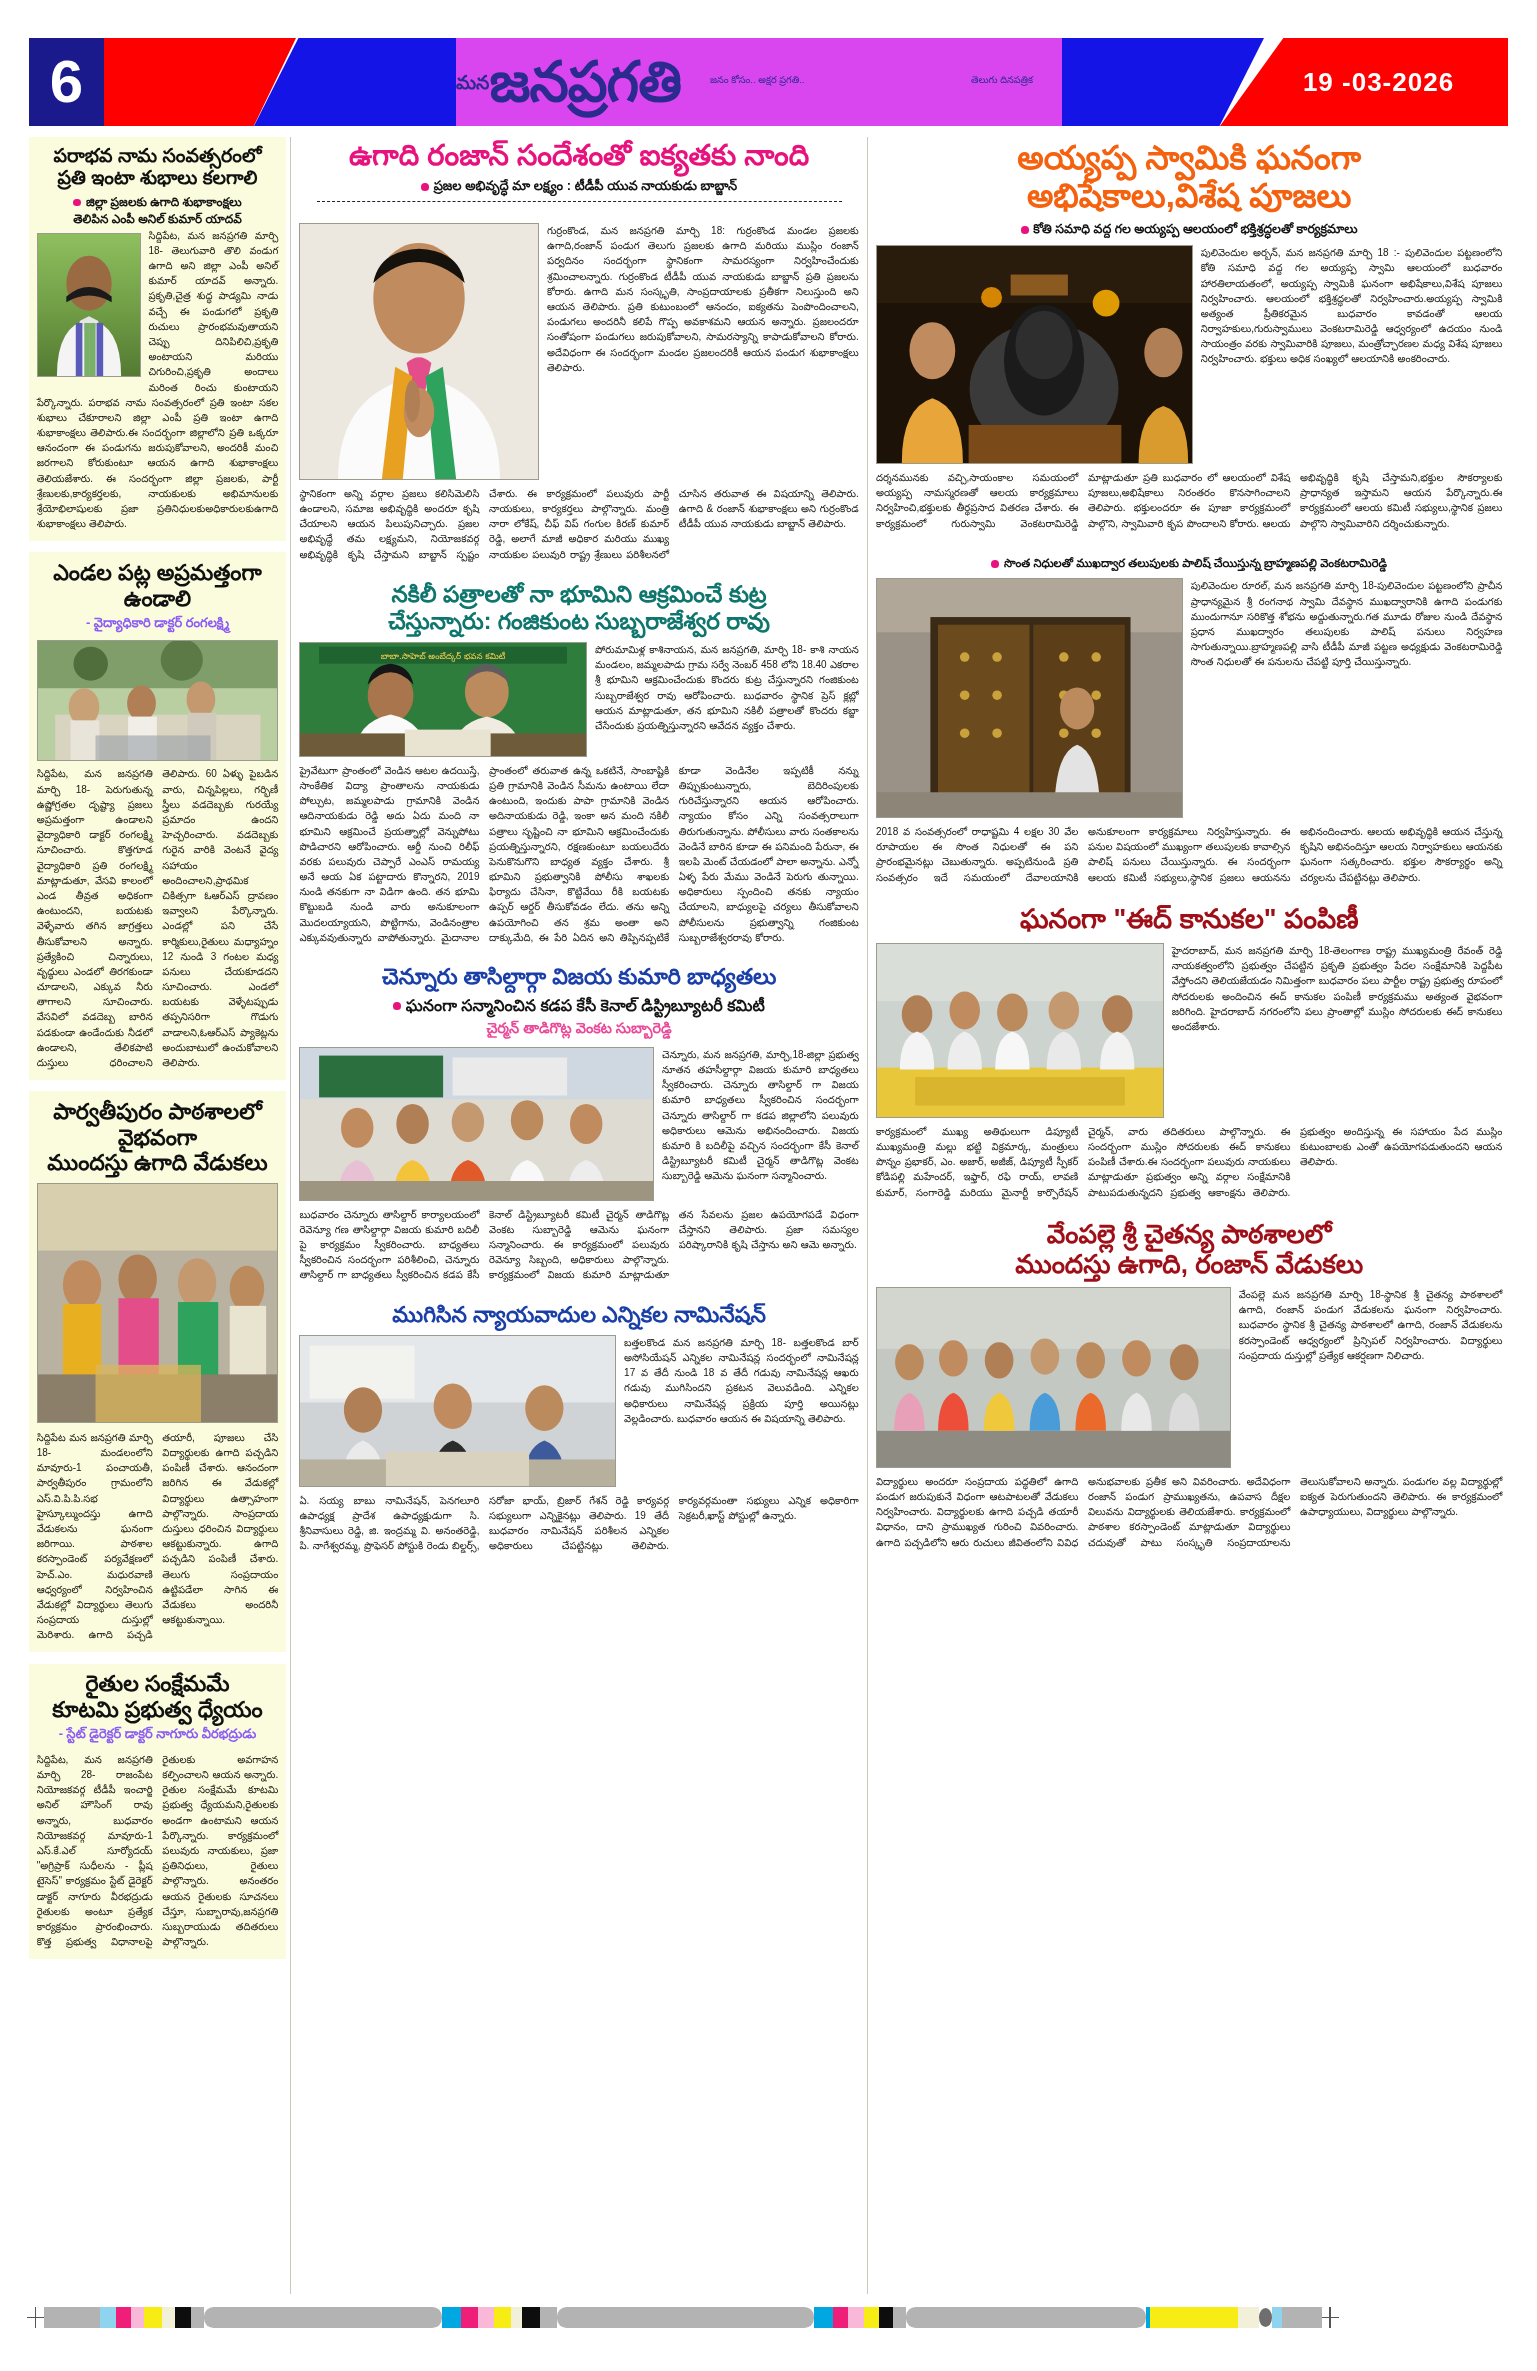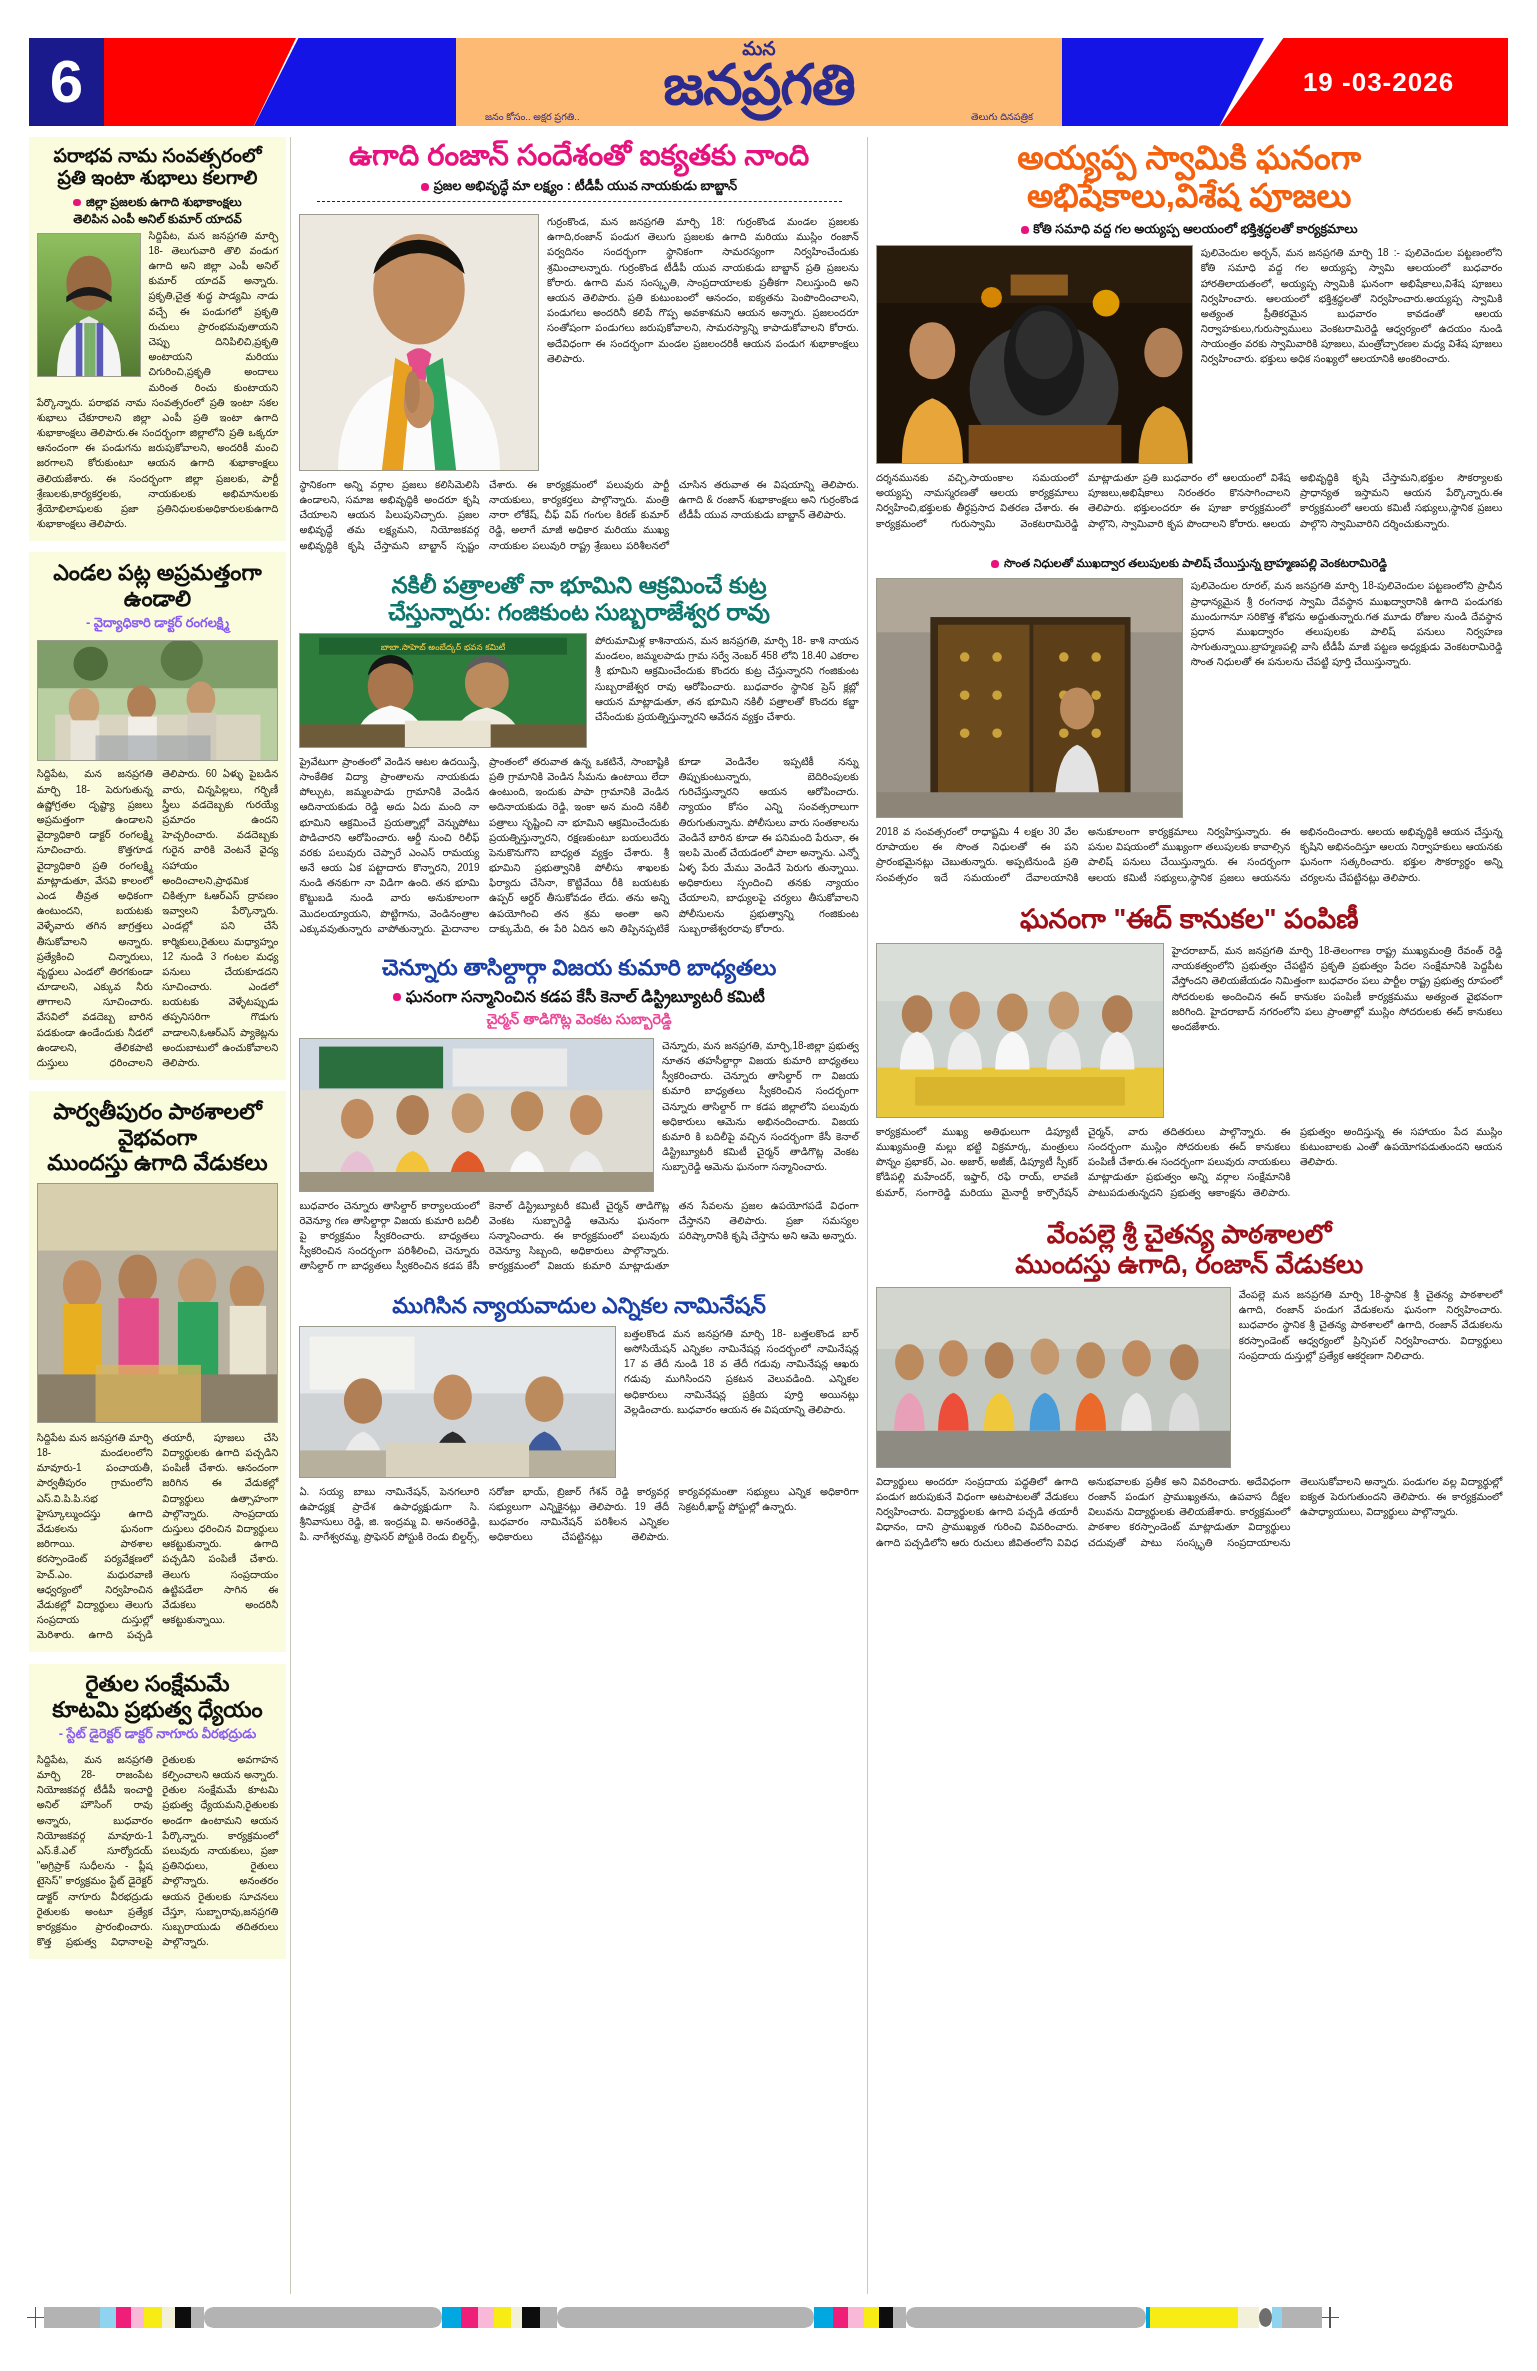--- a/index.html
+++ b/index.html
@@ -29,21 +29,21 @@
   }
   .mh-redleft {
     width: 192px; background: #ff0000;
     clip-path: polygon(0 0, 100% 0, 78% 100%, 0 100%);
   }
   .mh-blueleft {
     width: 202px; background: #1414e6; margin-left: -42px;
     clip-path: polygon(22% 0, 100% 0, 100% 100%, 0 100%);
   }
   .mh-logo {
-    flex: 1; background: #fdba74; display: flex; flex-direction: column;
+    flex: 1; background: #d946ef; display: flex; flex-direction: row;
     align-items: center; justify-content: center; position: relative;
   }
   .mh-logo-mana {
     font-size: 19px; color: #2b2b8f; font-weight: bold; line-height: 1;
     margin-bottom: -1.9px;
   }
   .mh-logo-main {
     font-size: 56px; color: #2b2b8f; font-weight: bold; line-height: 1.02;
     letter-spacing: -1px;
   }
@@ -269,21 +269,21 @@
     <div class="col-div"></div>
 
     <div class="col-mid">
 
       <div class="art plain">
         <div class="hl k-pink hl-s3">ఉగాది రంజాన్ సందేశంతో ఐక్యతకు నాంది</div>
         <div class="kicker" style="font-size:13px">
           <span class="dot"></span><span>ప్రజల అభివృద్ధే మా లక్ష్యం : టీడీపీ యువ నాయకుడు బాబ్జాన్</span>
         </div>
         <div class="dashrule"></div>
-        <div class="row" style="margin-top:12px">
+        <div class="row" style="margin-top:21px">
           <div class="photo" style="width:240px;height:257px;flex:0 0 240px;">
             <svg class="pimg" viewBox="0 0 250 268" preserveAspectRatio="none">
               <rect width="250" height="268" fill="#ece8df"></rect>
               <ellipse cx="125" cy="78" rx="48" ry="58" fill="#c08b5e"></ellipse>
               <path d="M77 62 q48 -44 96 0 q-6 -34 -48 -36 q-42 2 -48 36z" fill="#15110c"></path>
               <path d="M40 268 q0 -92 85 -108 q85 16 85 108z" fill="#fbfbfb"></path>
               <path d="M105 160 l20 50 l20 -50 l-20 -10z" fill="#efefef"></path>
               <path d="M112 146 q13 -12 26 0 l-8 36 l-10 0z" fill="#e24d8a"></path>
               <path d="M100 150 l-14 118 l22 0 l10 -108z" fill="#e8a020"></path>
               <path d="M150 150 l14 118 l-22 0 l-10 -108z" fill="#2fa35e"></path>

